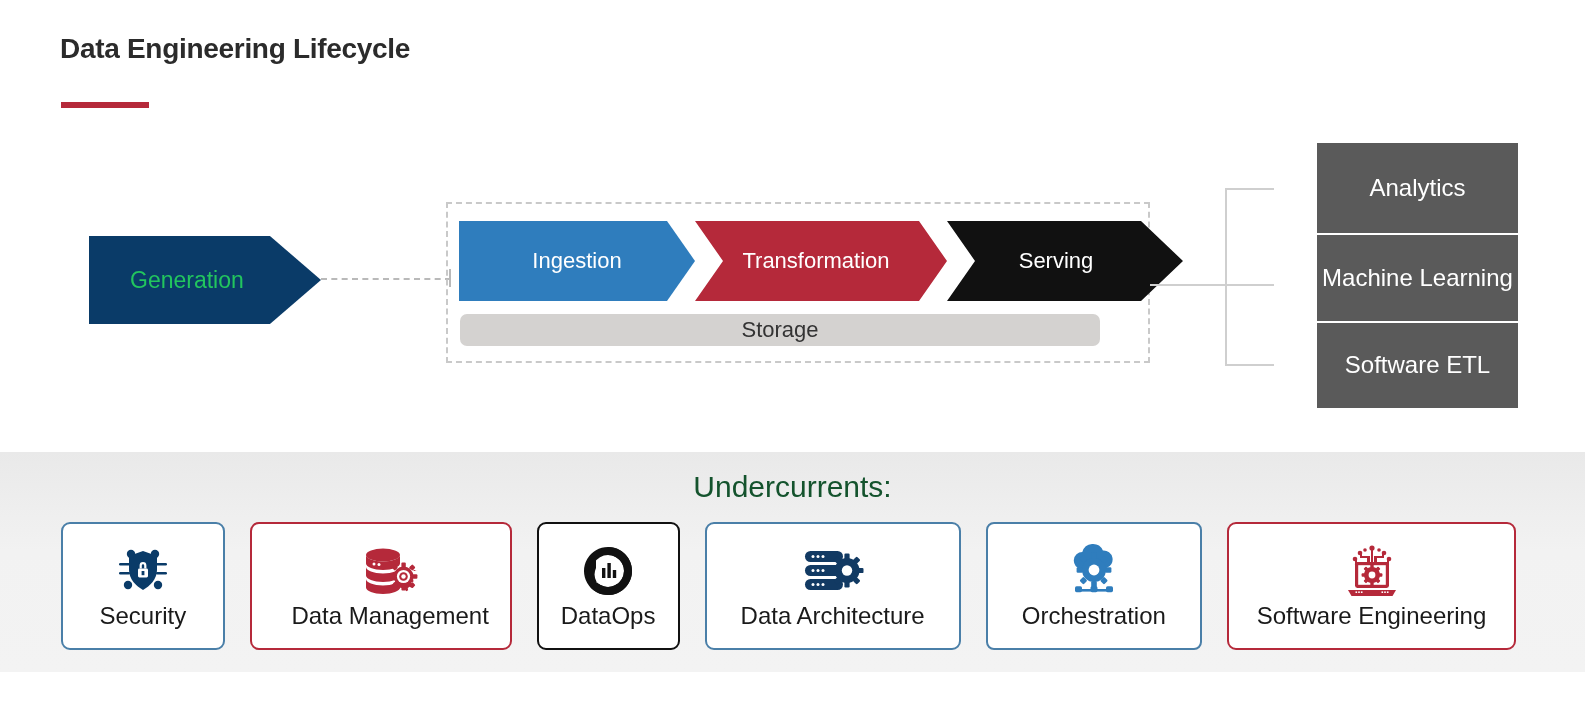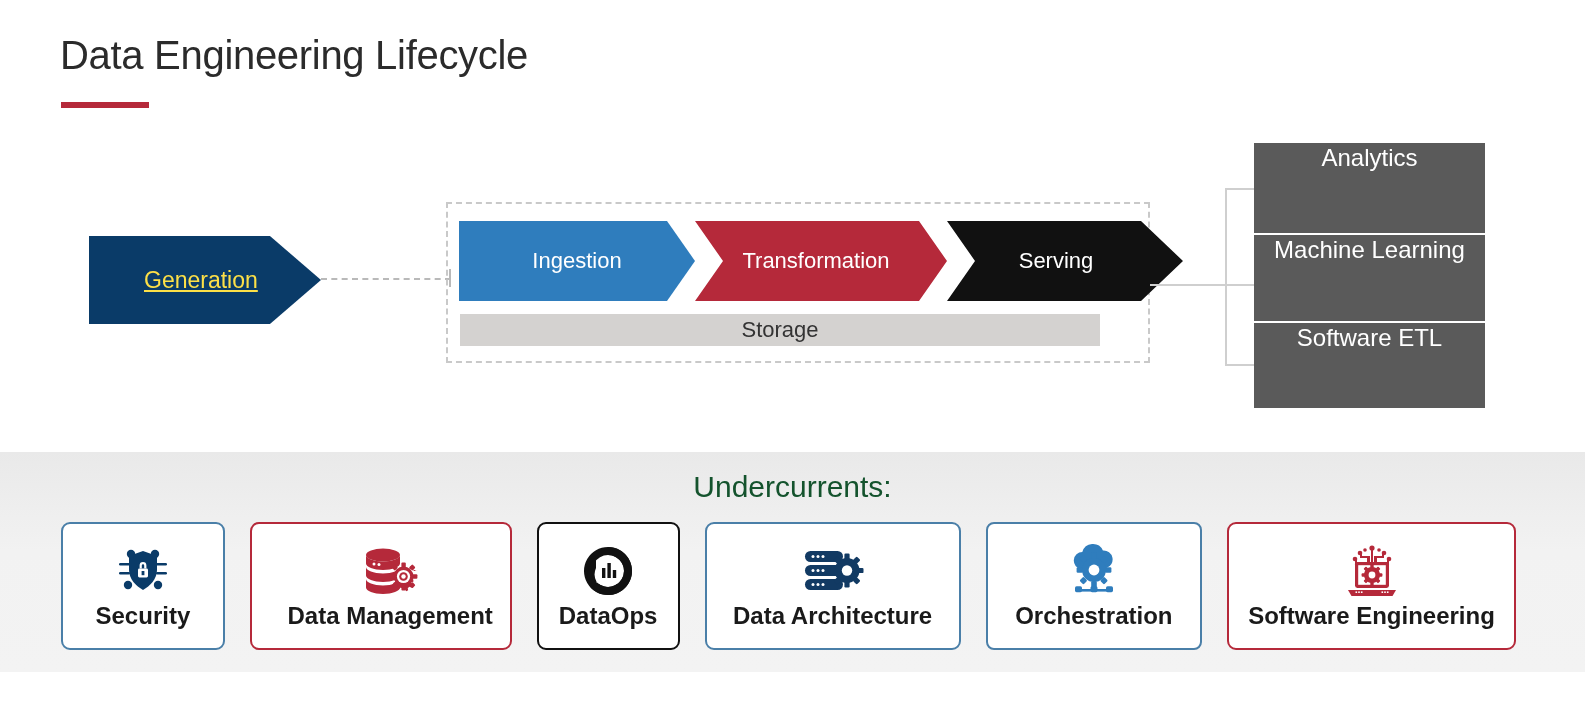--- a/index.html
+++ b/index.html
@@ -10,40 +10,39 @@
     width: 1585px; height: 717px;
     position: relative;
     font-family: "Liberation Sans", sans-serif;
     overflow: hidden;
   }
   .stage { position: absolute; inset: 0; }
 
   
   #page-title {
     position: absolute; left: 60px; top: 33px;
-    font-size: 40px; font-weight: 400; color: #2b2b2b;
+    font-size: 28px; font-weight: 700; color: #2b2b2b;
     letter-spacing: -0.3px; white-space: nowrap;
   }
   #title-rule {
     position: absolute; left: 61px; top: 102px;
     width: 88px; height: 6px; background: #b5293a;
   }
 
   
   #generation-node {
     position: absolute; left: 89px; top: 236px;
     width: 232px; height: 88px;
     background: #0a3b68;
     clip-path: polygon(0 0, 78% 0, 100% 50%, 78% 100%, 0 100%);
     display: flex; align-items: center;
   }
   #generation-label {
-    color: #fde047; font-size: 23px; padding-left: 55px;
+    color: #22c55e; font-size: 23px; padding-left: 41px;
     white-space: nowrap;
-    text-decoration: underline;
   }
 
   
   #gen-connector {
     position: absolute; left: 321px; top: 278px;
     width: 130px; height: 0;
     border-top: 2px dashed #b9b9b9;
   }
   #gen-connector-cap {
     position: absolute; left: 449px; top: 269px;
@@ -82,37 +81,37 @@
     width: 254px; margin-left: -28px;
     clip-path: polygon(0 0, calc(100% - 42px) 0, 100% 50%, calc(100% - 42px) 100%, 28px 100%, 56px 50%, 28px 0);
     padding-left: 10px;
   }
 
   
   #storage-bar {
     position: absolute; left: 460px; top: 314px;
     width: 640px; height: 32px;
     background: #d4d2d0;
-    display: flex; align-items: center; justify-content: center;
+    display: flex; align-items: center; justify-content: center; border-radius: 7px;
   }
   #storage-label { color: #333333; font-size: 22px; }
 
   
   .conn-line { position: absolute; background: #cfcfcf; }
   #conn-trunk-h { left: 1150px; top: 284px; width: 76px; height: 2px; }
   #conn-vert    { left: 1225px; top: 188px; width: 2px; height: 178px; }
   #conn-stub-top { left: 1225px; top: 188px; width: 49px; height: 2px; }
   #conn-stub-mid { left: 1225px; top: 284px; width: 49px; height: 2px; }
   #conn-stub-bot { left: 1225px; top: 364px; width: 49px; height: 2px; }
 
   
   .output-box {
-    position: absolute; left: 1254px; width: 231px;
+    position: absolute; left: 1317px; width: 201px;
     background: #5a5a5a; color: #ffffff;
-    display: flex; align-items: flex-start; justify-content: center;
+    display: flex; align-items: center; justify-content: center;
     text-align: center; font-size: 24px; line-height: 1.28;
   }
   #output-0 { top: 143px;  height: 90px; }
   #output-1 { top: 235px;  height: 86px; }
   #output-2 { top: 323px;  height: 85px; }
 
   
   #undercurrents-band {
     position: absolute; left: 0; top: 452px;
     width: 1585px; height: 220px;
@@ -125,21 +124,21 @@
   #undercurrents-row {
     position: absolute; left: 61px; top: 522px;
     width: 1455px; height: 128px;
     display: flex; align-items: stretch; gap: 0;
   }
   .uc-card {
     background: #ffffff; border: 2px solid #888;
     border-radius: 9px; box-sizing: border-box;
     display: flex; flex-direction: column;
     align-items: center; justify-content: center;
-    margin-right: 25px; padding: 0 14px; font-weight: bold;
+    margin-right: 25px; padding: 0 14px;
   }
   .uc-card:last-child { margin-right: 0; }
   .uc-icon { height: 56px; display: flex; align-items: center; justify-content: center; }
   .uc-icon svg { display: block; }
   .uc-label {
     font-size: 24px; color: #1a1a1a; white-space: nowrap;
     margin-top: 3px;
   }
 </style>
 </head>

